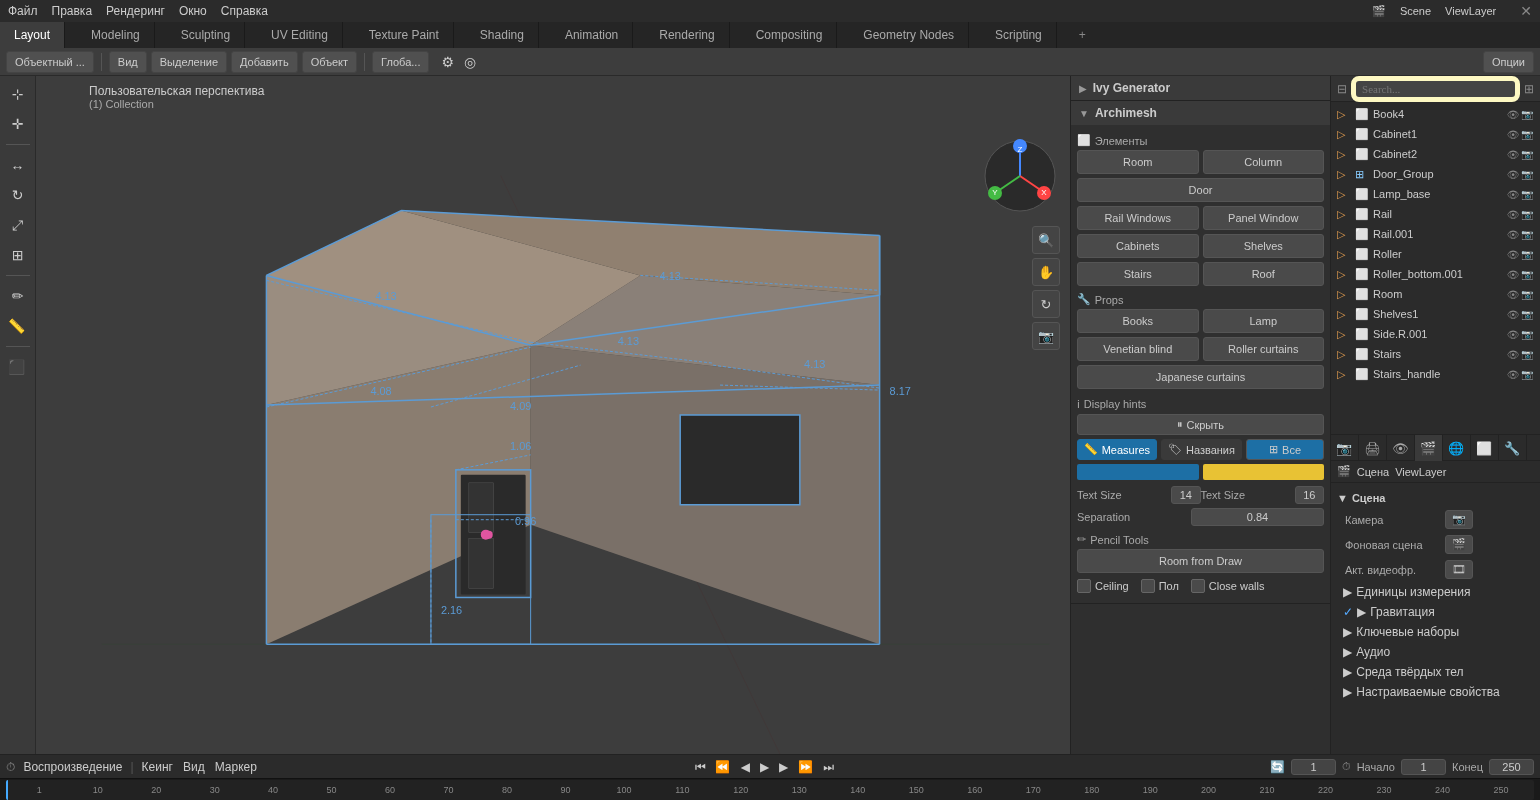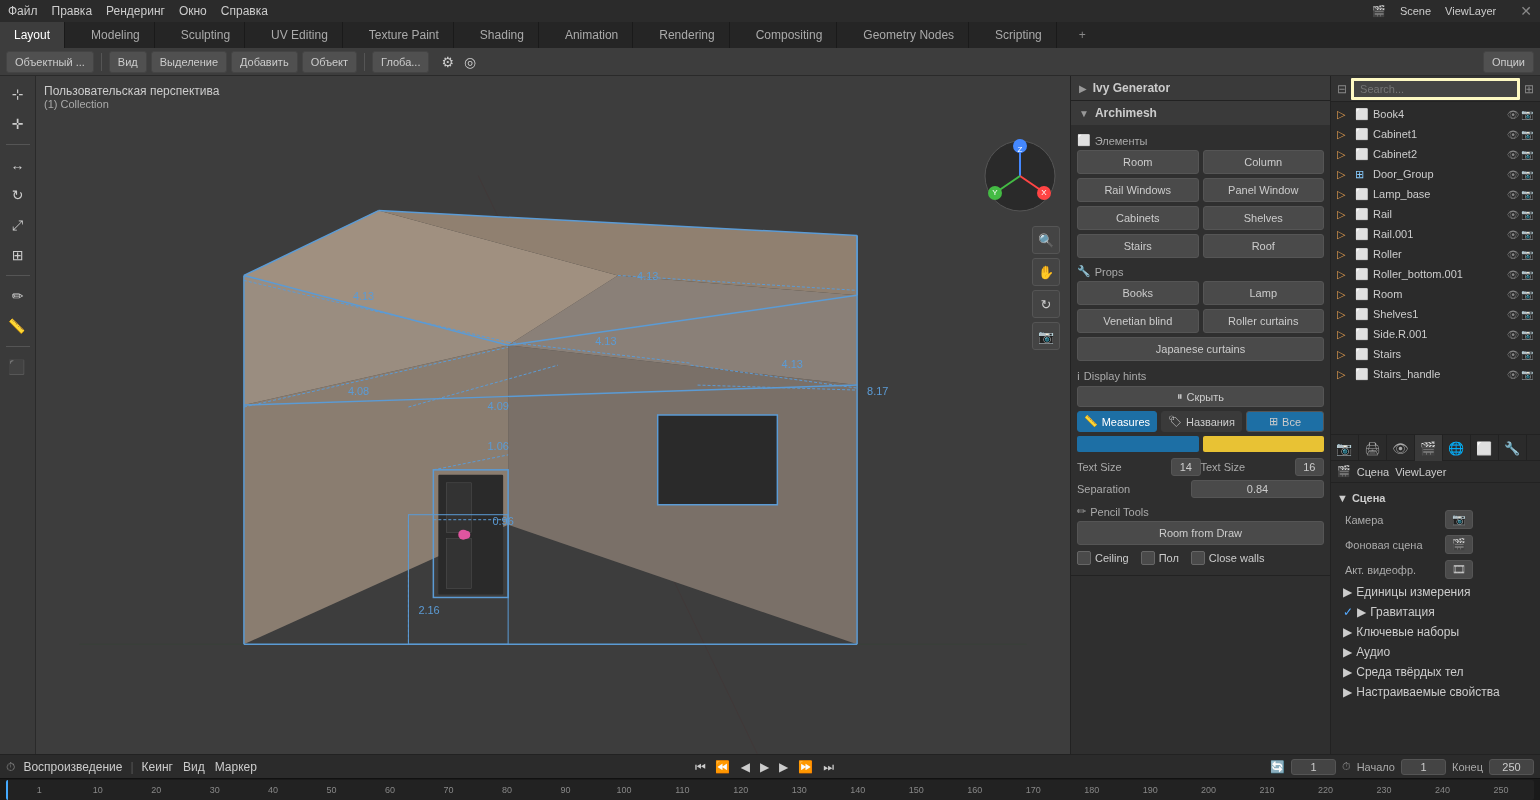--- a/index.html
+++ b/index.html
@@ -139,20 +139,21 @@
       background: #555;
       margin: 4px 0;
     }
 
     
     .viewport {
       flex: 1;
       background: #3d3d3d;
       position: relative;
       overflow: hidden;
+      margin-left: 45px;
     }
     .viewport-label {
       position: absolute;
       top: 8px;
       left: 8px;
       color: #ccc;
       font-size: 11px;
       pointer-events: none;
     }
     .viewport-label .perspective {
@@ -419,25 +420,26 @@
       height: 26px;
       display: flex;
       align-items: center;
       padding: 0 6px;
       gap: 4px;
       border-bottom: 1px solid #222;
     }
     .outliner-search {
       flex: 1;
       background: #444;
-      border: 3px solid #fef9c3;
-      border-radius: 1px;
+      border: 5px solid #fef9c3;
+      border-radius: 8px;
       color: #ccc;
       padding: 2px 6px;
       font-size: 11px;
+      font-family: Liberation Serif, serif;
     }
     .outliner-list {
       flex: 1;
       overflow-y: auto;
       padding: 2px 0;
     }
     .outliner-item {
       display: flex;
       align-items: center;
       padding: 2px 6px;
@@ -763,20 +765,23 @@
 
         
         <div class="section-label">
           <span>⬜</span>
           <span>Элементы</span>
         </div>
 
         <div class="panel-grid-2">
           <button class="arch-btn">Room</button>
           <button class="arch-btn">Column</button>
+        </div>
+        <div class="panel-grid-1">
+          <button class="arch-btn">Door</button>
         </div>
         <div class="panel-grid-2">
           <button class="arch-btn">Rail Windows</button>
           <button class="arch-btn">Panel Window</button>
         </div>
         <div class="panel-grid-2">
           <button class="arch-btn">Cabinets</button>
           <button class="arch-btn">Shelves</button>
         </div>
         <div class="panel-grid-2">

